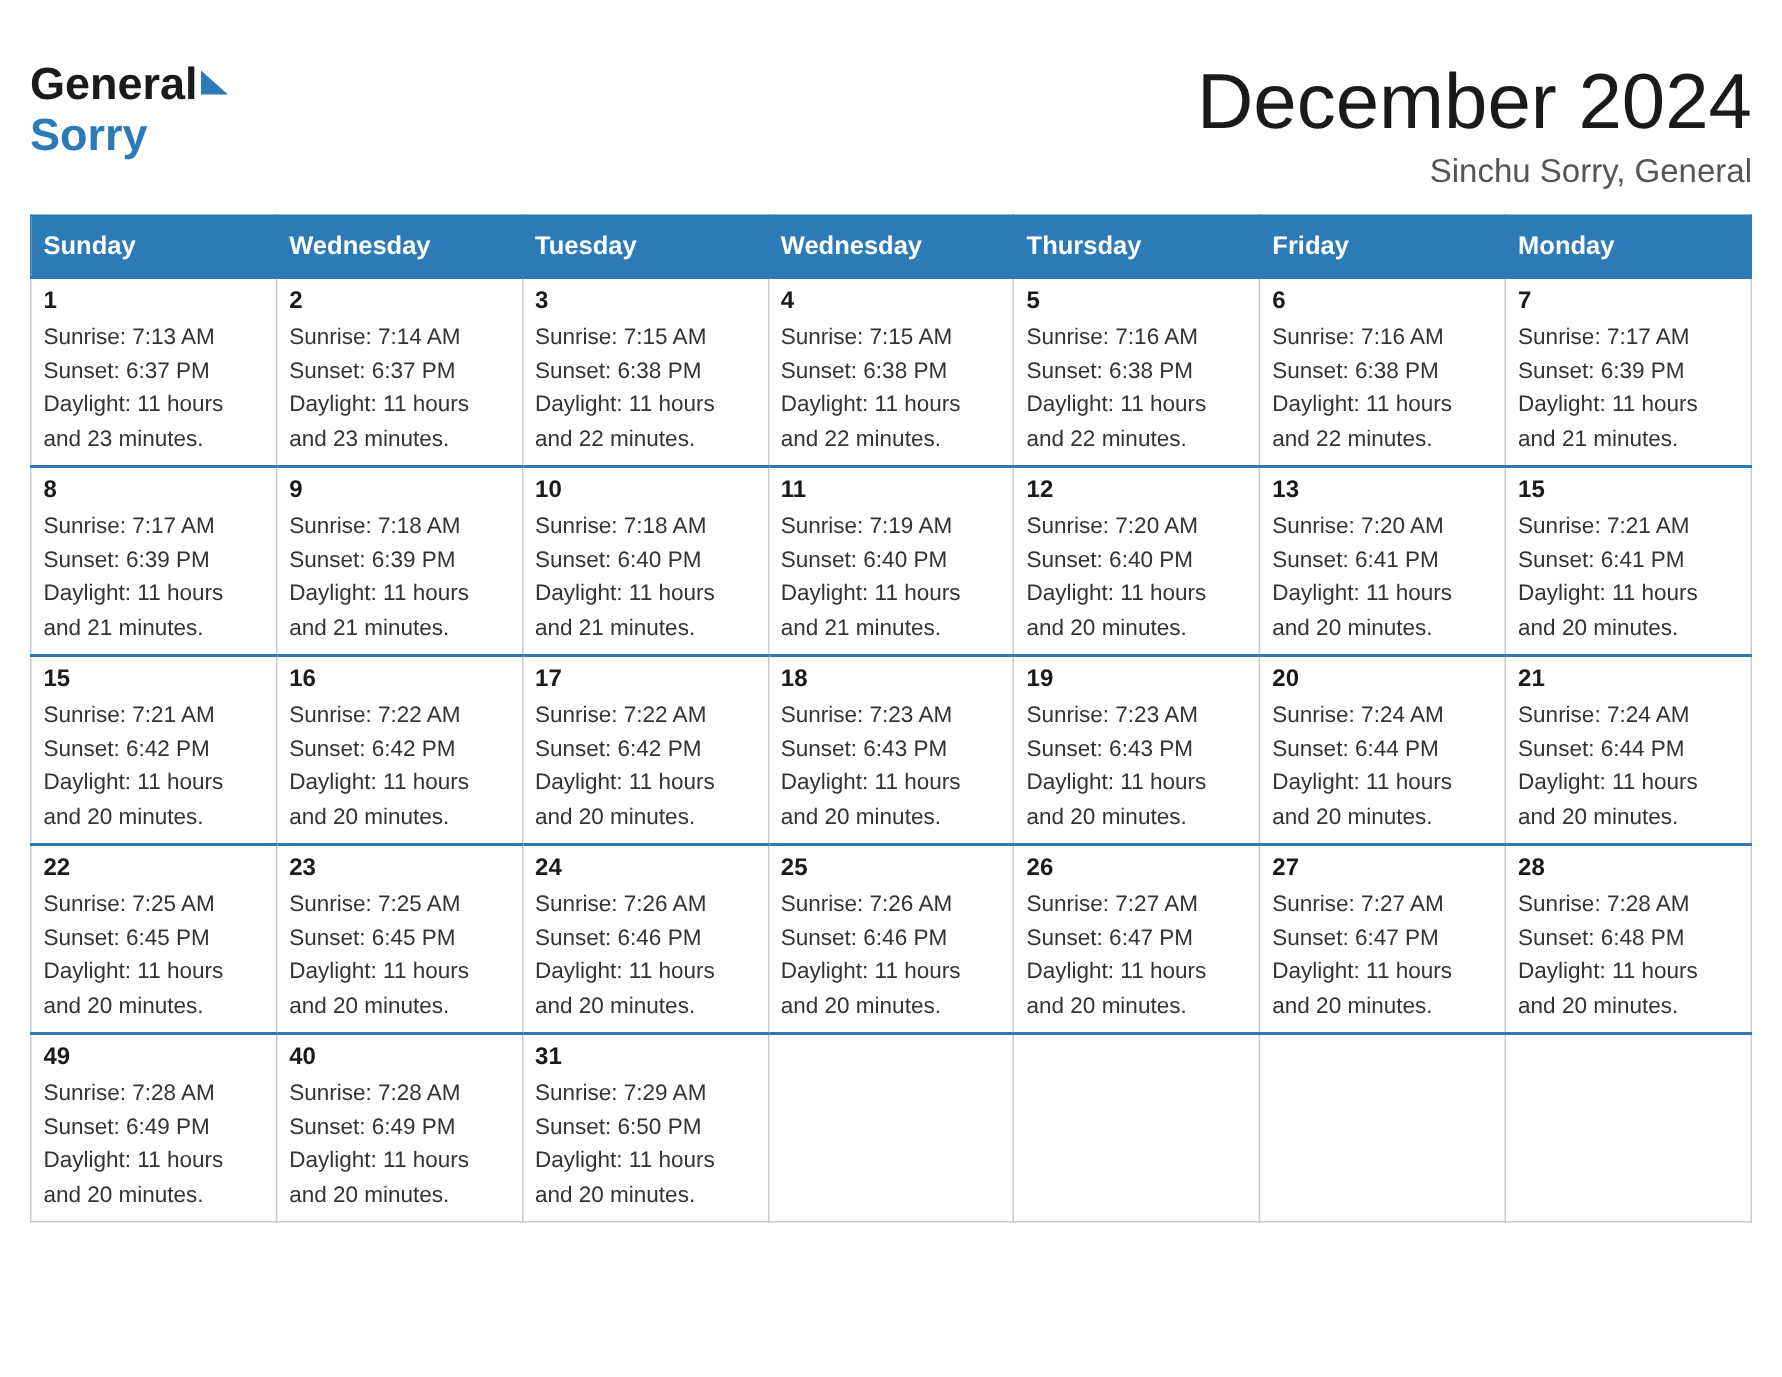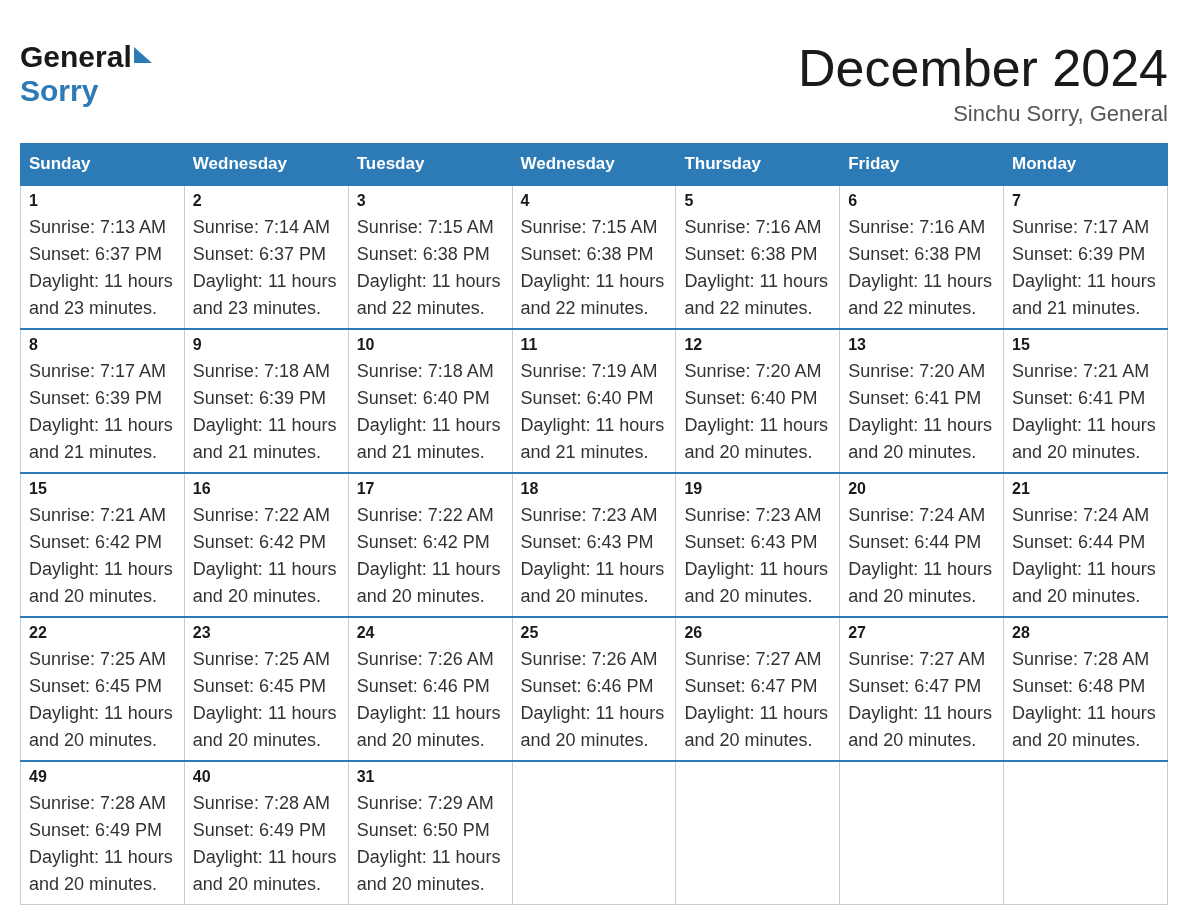--- a/index.html
+++ b/index.html
@@ -62,21 +62,21 @@
       height: 120px;
     }
     .day-number {
       font-size: 16px;
       font-weight: bold;
       color: #1a1a1a;
       display: block;
       margin-bottom: 4px;
     }
     .day-info {
-      font-size: 18px;
+      font-size: 15px;
       line-height: 1.5;
       color: #333;
     }
     .calendar tbody tr td.empty {
       background: #fff;
       border-top: 2px solid #2c7bb6;
     }
     .logo-row {
       display: flex;
       align-items: center;

